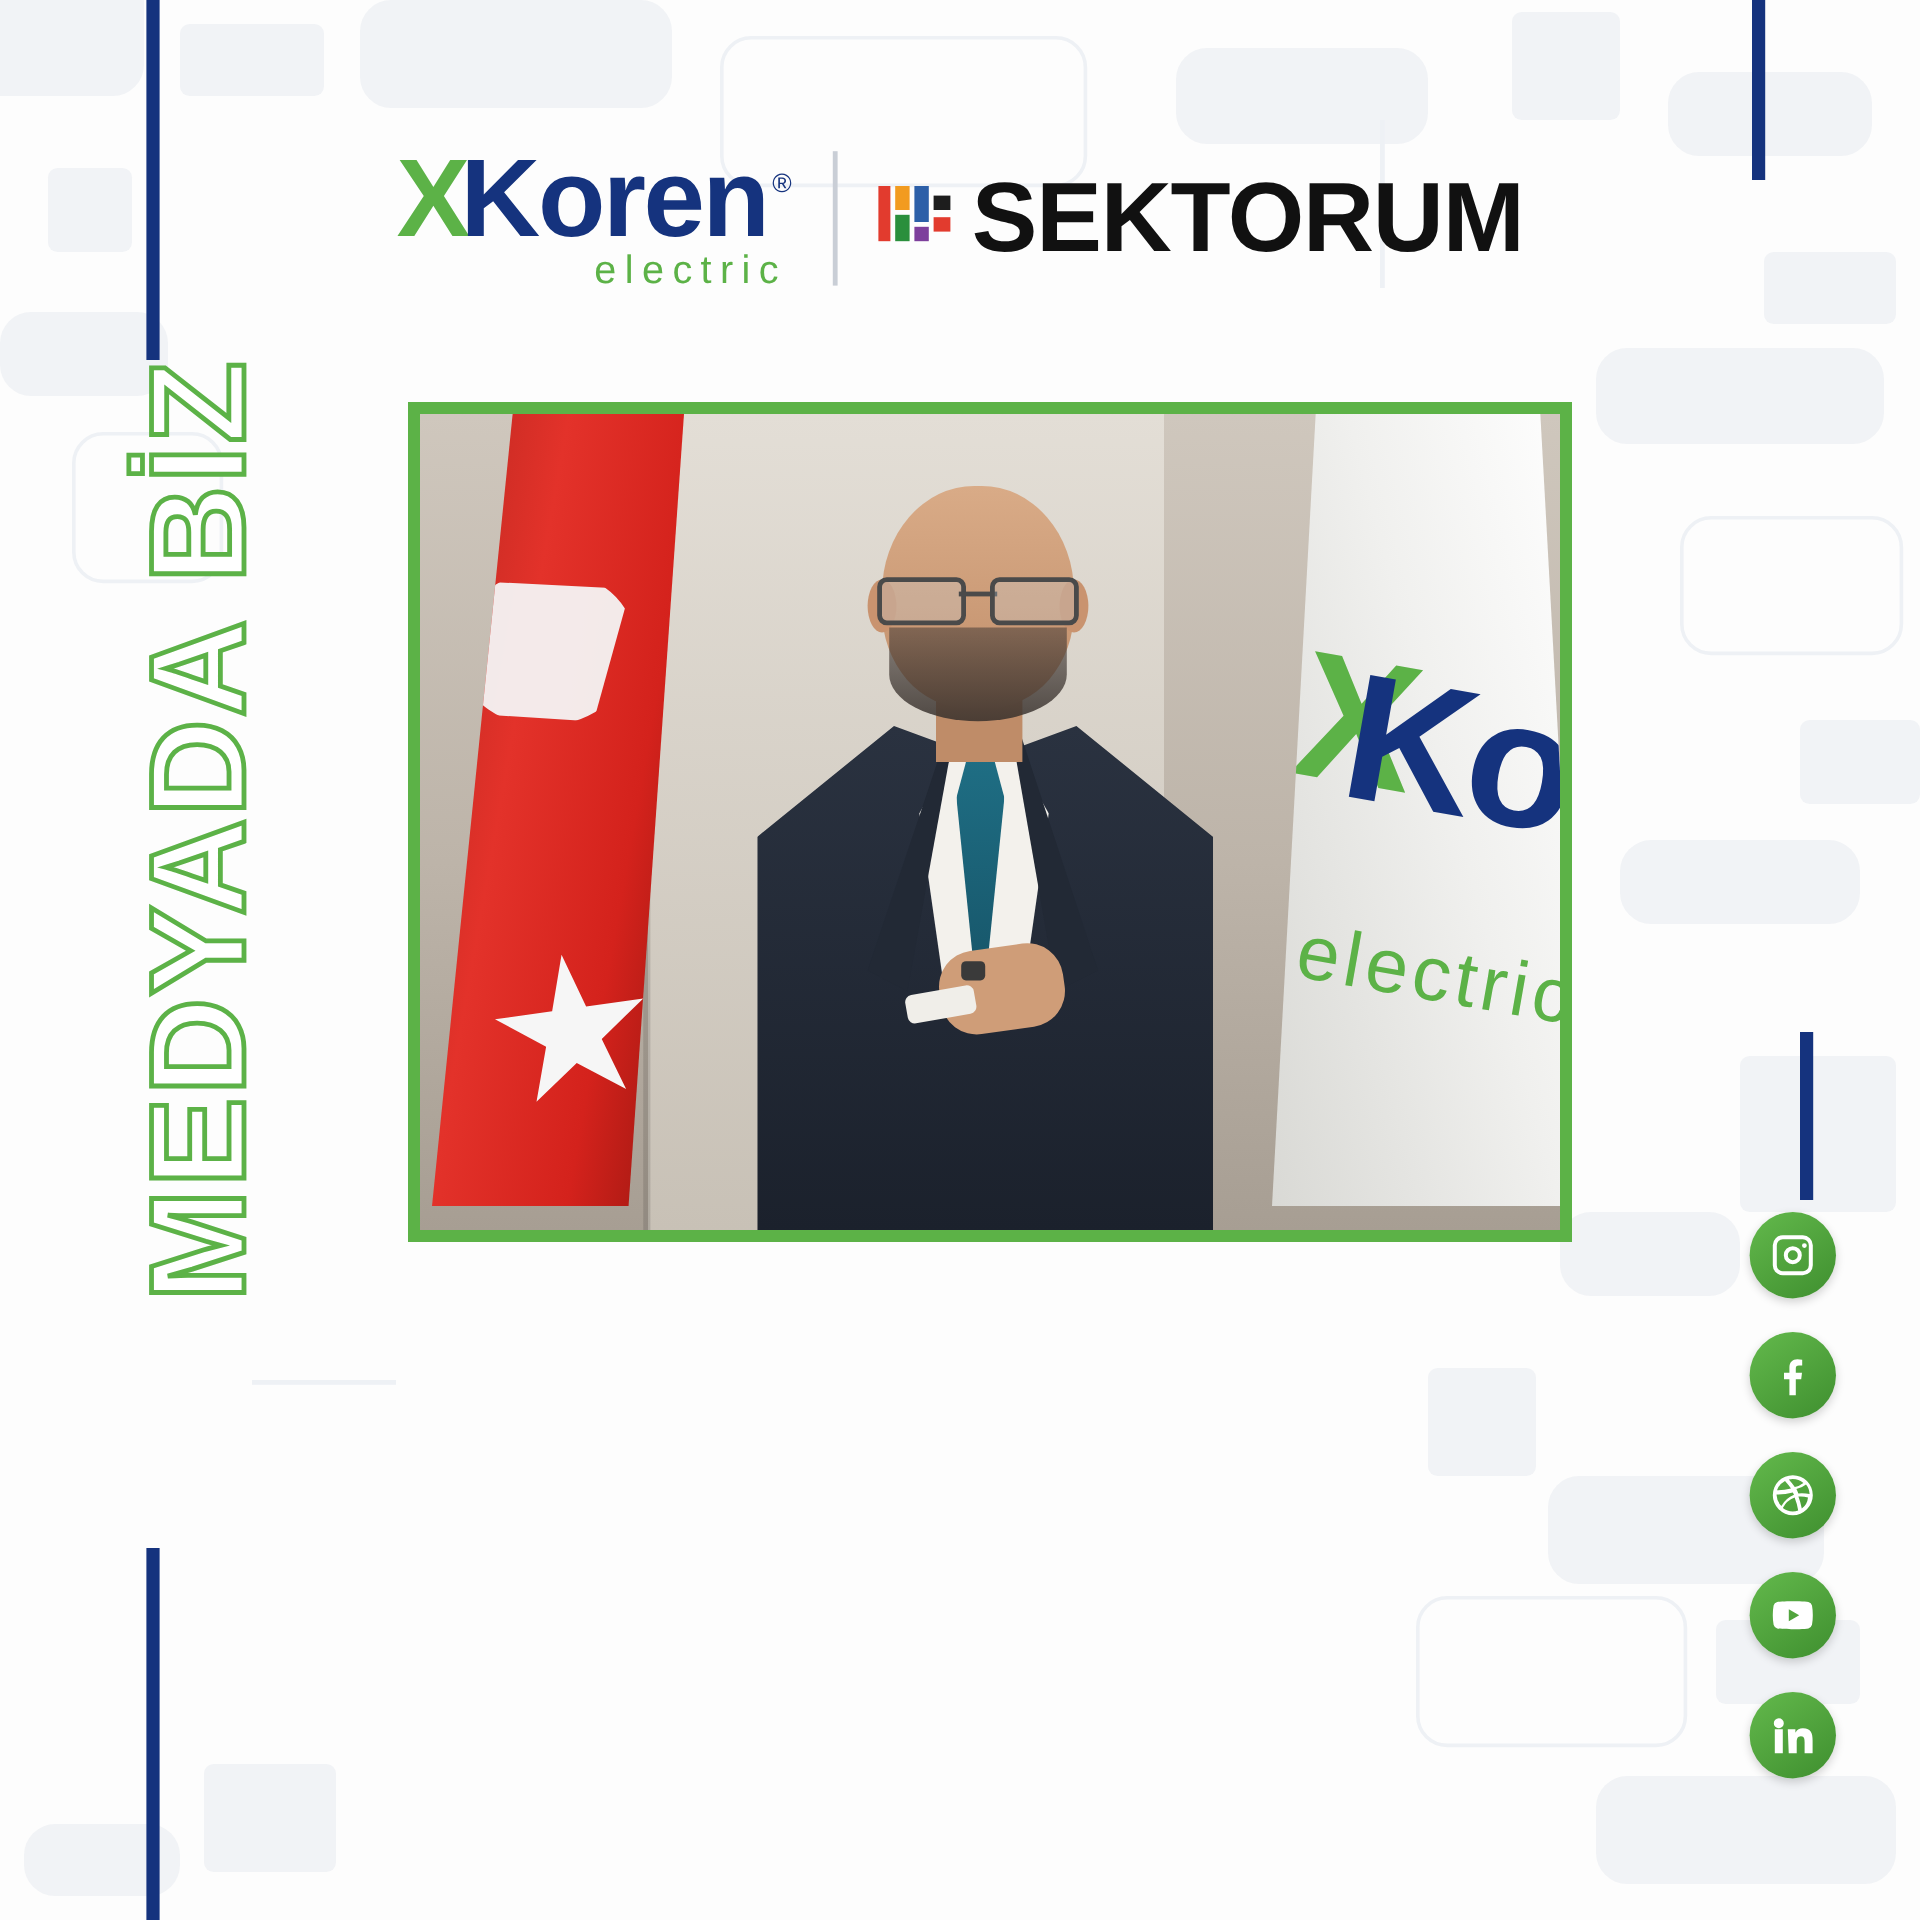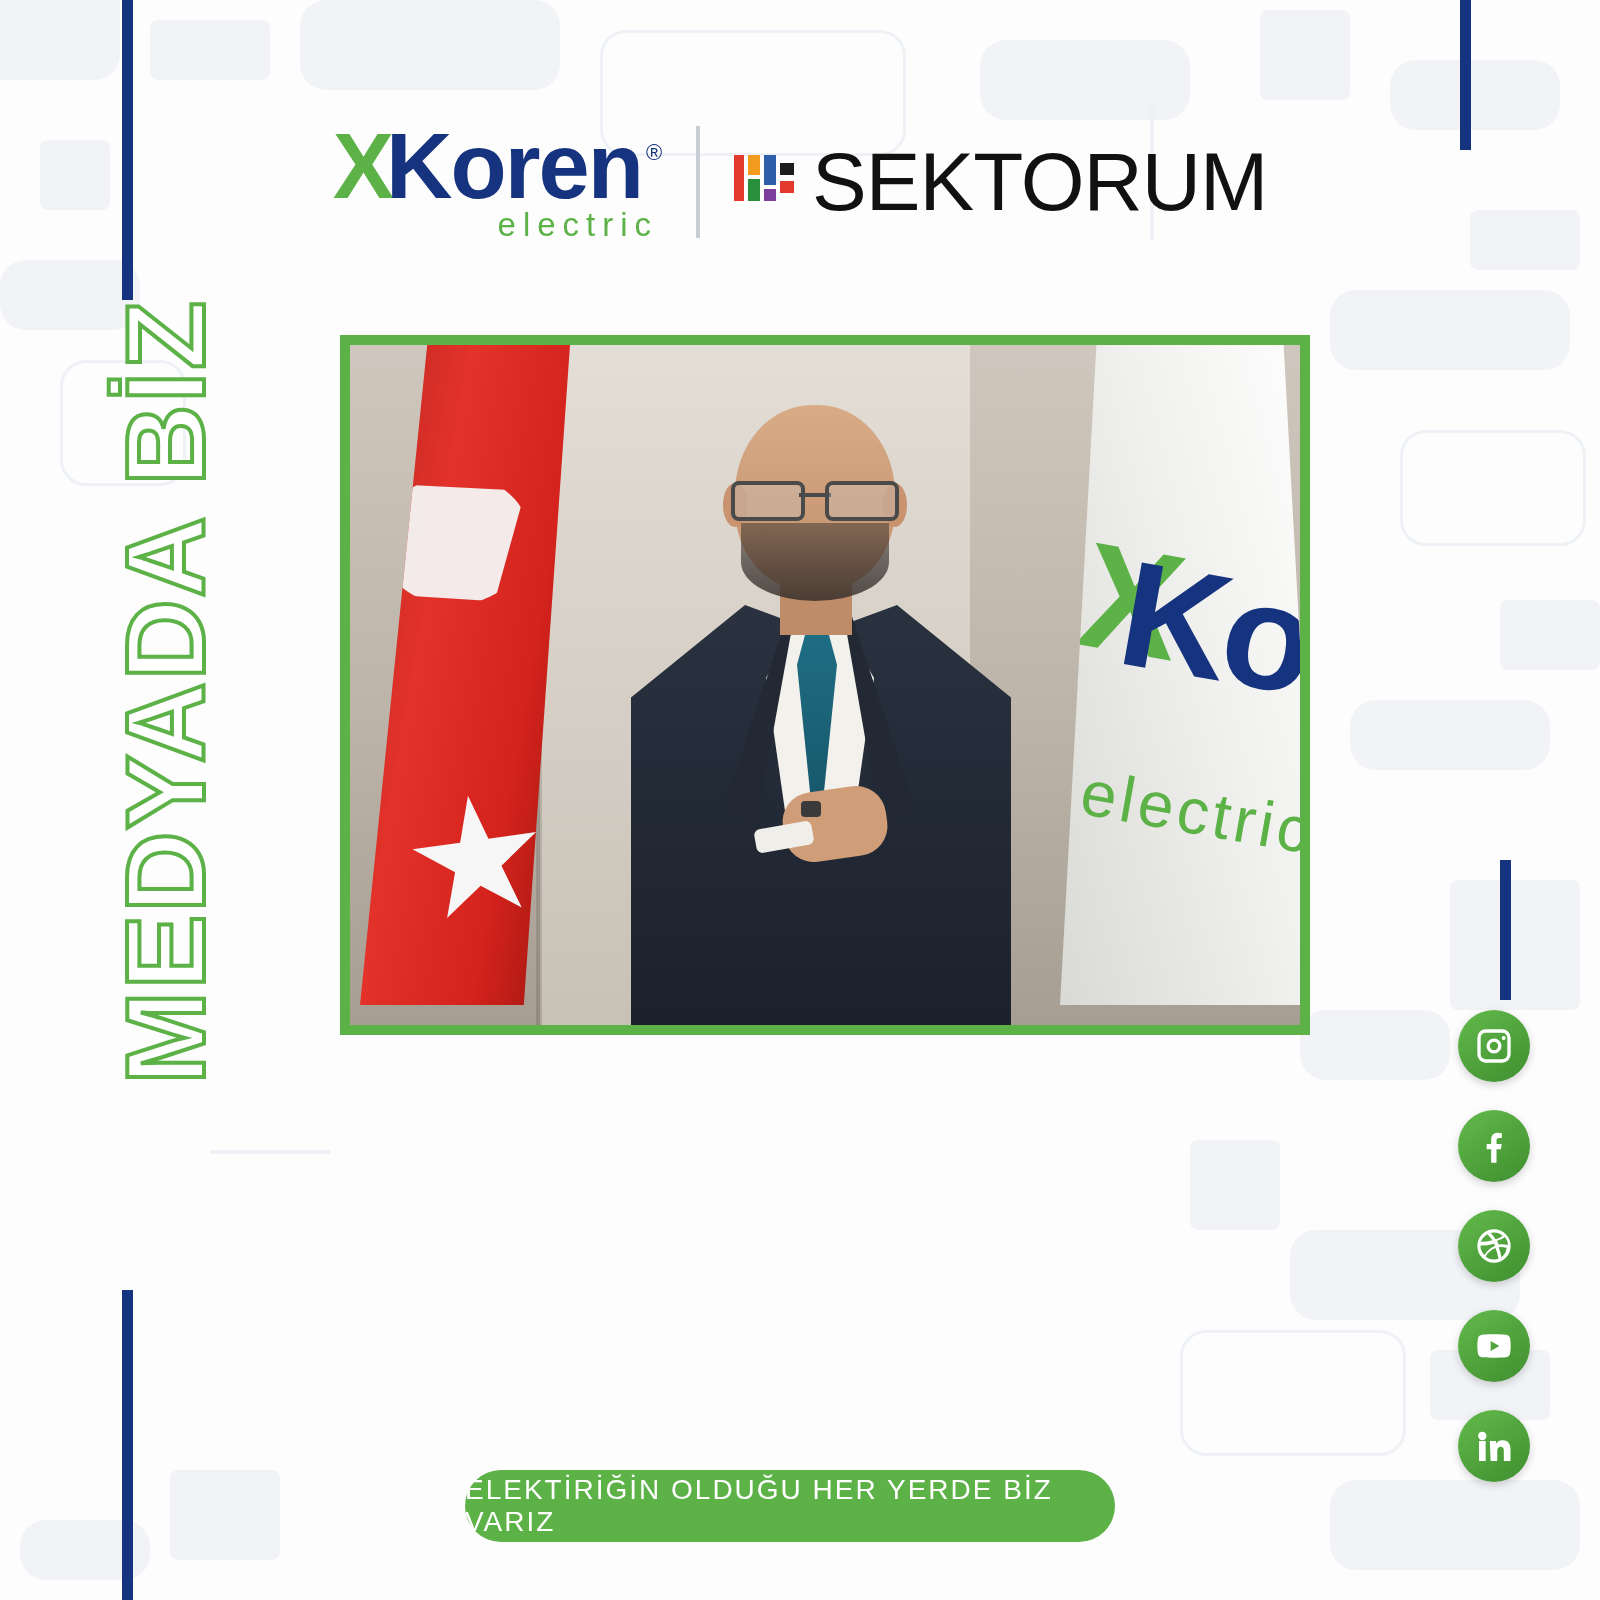--- a/index.html
+++ b/index.html
@@ -60,21 +60,21 @@
     align-self:flex-end;
     font-size:33px;color:#5cb247;letter-spacing:7px;
     margin-top:-6px;margin-right:4px;
     font-family:"Liberation Sans", sans-serif;
   }
   .divider{width:4px;height:112px;background:#c9ced6;}
   .sektorum{display:flex;align-items:center;gap:14px;}
   .sekt-mark{position:relative;width:64px;height:58px;}
   .sekt-mark i{position:absolute;display:block;}
   .sekt-word{
-    font-size:82px;font-weight:normal;color:#111111;
+    font-size:82px;font-weight:bold;color:#111111;
     letter-spacing:-1px;font-family:"Liberation Sans", sans-serif;
   }
 
   
   .photo-frame{
     position:absolute;left:340px;top:335px;width:950px;height:680px;
     border:10px solid #5cb247;background:#222;overflow:hidden;
   }
   .photo{position:absolute;inset:0;overflow:hidden;}
   .wall{position:absolute;inset:0;background:linear-gradient(180deg,#cfc7bd 0%,#bdb4a9 55%,#a79e93 100%);}
@@ -264,45 +264,42 @@
             <div class="lens r"></div>
         </div>
         <div class="hand"></div>
         <div class="ring"></div>
         <div class="cuff"></div>
       </div>
     </div>
   </div>
 
 
-  <div class="pill">
-    <span>ELEKTİRİĞİN OLDUĞU HER YERDE BİZ VARIZ</span>
+
+  <div class="socials">
+    <div class="sicon">
+      <svg viewBox="0 0 24 24">
+          <path d="M7 2h10a5 5 0 0 1 5 5v10a5 5 0 0 1-5 5H7a5 5 0 0 1-5-5V7a5 5 0 0 1 5-5zm0 2a3 3 0 0 0-3 3v10a3 3 0 0 0 3 3h10a3 3 0 0 0 3-3V7a3 3 0 0 0-3-3H7zm5 3.5A4.5 4.5 0 1 1 7.5 12 4.5 4.5 0 0 1 12 7.5zm0 2A2.5 2.5 0 1 0 14.5 12 2.5 2.5 0 0 0 12 9.5zM17.8 6a1.2 1.2 0 1 1-1.2 1.2A1.2 1.2 0 0 1 17.8 6z"></path>
+        </svg>
+    </div>
+    <div class="sicon">
+      <svg viewBox="0 0 24 24">
+          <path d="M13.5 22v-8h2.7l.4-3.2h-3.1V8.7c0-.9.3-1.5 1.6-1.5h1.6V4.3A22 22 0 0 0 14.3 4c-2.4 0-4 1.5-4 4.2v2.6H7.6V14h2.7v8z"></path>
+        </svg>
+    </div>
+    <div class="sicon">
+      <svg viewBox="0 0 24 24">
+          <path d="M12 2a10 10 0 1 0 10 10A10 10 0 0 0 12 2zm6.6 4.6a8 8 0 0 1 1.8 4.8 19.6 19.6 0 0 0-5.6-.3 30 30 0 0 0-1-2.2 12 12 0 0 0 4.8-2.3zM12 3.9a8 8 0 0 1 5.3 2 10.2 10.2 0 0 1-4.3 2A41 41 0 0 0 10 4.2 8 8 0 0 1 12 3.9zM8.1 4.9a47 47 0 0 1 3 3.7 27 27 0 0 1-7 .9A8.1 8.1 0 0 1 8.1 4.9zM3.9 12v-.3a29 29 0 0 0 8.1-1.1l.6 1.2a12.6 12.6 0 0 0-6.3 5.6A8 8 0 0 1 3.9 12zm8.1 8.1a8 8 0 0 1-5-1.7 10.9 10.9 0 0 1 5.9-5.2 33 33 0 0 1 1.8 6.4 8 8 0 0 1-2.7.5zm4.5-1.4a35 35 0 0 0-1.7-6 14.8 14.8 0 0 1 4.8.4 8 8 0 0 1-3.1 5.6z"></path>
+        </svg>
+    </div>
+    <div class="sicon">
+      <svg viewBox="0 0 24 24">
+          <path d="M21.6 7.2a2.5 2.5 0 0 0-1.8-1.8C18.2 5 12 5 12 5s-6.2 0-7.8.4A2.5 2.5 0 0 0 2.4 7.2 26 26 0 0 0 2 12a26 26 0 0 0 .4 4.8 2.5 2.5 0 0 0 1.8 1.8C5.8 19 12 19 12 19s6.2 0 7.8-.4a2.5 2.5 0 0 0 1.8-1.8A26 26 0 0 0 22 12a26 26 0 0 0-.4-4.8zM10 15V9l5.2 3z"></path>
+        </svg>
+    </div>
+    <div class="sicon">
+      <svg viewBox="0 0 24 24">
+          <path d="M4.98 3.5A2.5 2.5 0 1 1 2.5 6a2.5 2.5 0 0 1 2.48-2.5zM3 8.98h4V21H3zM9.5 8.98h3.8v1.64h.06a4.2 4.2 0 0 1 3.77-2.07c4 0 4.77 2.64 4.77 6.07V21h-4v-5.5c0-1.31 0-3-1.83-3s-2.11 1.43-2.11 2.9V21h-4z"></path>
+        </svg>
+    </div>
   </div>
 
-  <div class="socials">
-    <div class="sicon">
-      <svg viewBox="0 0 24 24">
-          <path d="M7 2h10a5 5 0 0 1 5 5v10a5 5 0 0 1-5 5H7a5 5 0 0 1-5-5V7a5 5 0 0 1 5-5zm0 2a3 3 0 0 0-3 3v10a3 3 0 0 0 3 3h10a3 3 0 0 0 3-3V7a3 3 0 0 0-3-3H7zm5 3.5A4.5 4.5 0 1 1 7.5 12 4.5 4.5 0 0 1 12 7.5zm0 2A2.5 2.5 0 1 0 14.5 12 2.5 2.5 0 0 0 12 9.5zM17.8 6a1.2 1.2 0 1 1-1.2 1.2A1.2 1.2 0 0 1 17.8 6z"></path>
-        </svg>
-    </div>
-    <div class="sicon">
-      <svg viewBox="0 0 24 24">
-          <path d="M13.5 22v-8h2.7l.4-3.2h-3.1V8.7c0-.9.3-1.5 1.6-1.5h1.6V4.3A22 22 0 0 0 14.3 4c-2.4 0-4 1.5-4 4.2v2.6H7.6V14h2.7v8z"></path>
-        </svg>
-    </div>
-    <div class="sicon">
-      <svg viewBox="0 0 24 24">
-          <path d="M12 2a10 10 0 1 0 10 10A10 10 0 0 0 12 2zm6.6 4.6a8 8 0 0 1 1.8 4.8 19.6 19.6 0 0 0-5.6-.3 30 30 0 0 0-1-2.2 12 12 0 0 0 4.8-2.3zM12 3.9a8 8 0 0 1 5.3 2 10.2 10.2 0 0 1-4.3 2A41 41 0 0 0 10 4.2 8 8 0 0 1 12 3.9zM8.1 4.9a47 47 0 0 1 3 3.7 27 27 0 0 1-7 .9A8.1 8.1 0 0 1 8.1 4.9zM3.9 12v-.3a29 29 0 0 0 8.1-1.1l.6 1.2a12.6 12.6 0 0 0-6.3 5.6A8 8 0 0 1 3.9 12zm8.1 8.1a8 8 0 0 1-5-1.7 10.9 10.9 0 0 1 5.9-5.2 33 33 0 0 1 1.8 6.4 8 8 0 0 1-2.7.5zm4.5-1.4a35 35 0 0 0-1.7-6 14.8 14.8 0 0 1 4.8.4 8 8 0 0 1-3.1 5.6z"></path>
-        </svg>
-    </div>
-    <div class="sicon">
-      <svg viewBox="0 0 24 24">
-          <path d="M21.6 7.2a2.5 2.5 0 0 0-1.8-1.8C18.2 5 12 5 12 5s-6.2 0-7.8.4A2.5 2.5 0 0 0 2.4 7.2 26 26 0 0 0 2 12a26 26 0 0 0 .4 4.8 2.5 2.5 0 0 0 1.8 1.8C5.8 19 12 19 12 19s6.2 0 7.8-.4a2.5 2.5 0 0 0 1.8-1.8A26 26 0 0 0 22 12a26 26 0 0 0-.4-4.8zM10 15V9l5.2 3z"></path>
-        </svg>
-    </div>
-    <div class="sicon">
-      <svg viewBox="0 0 24 24">
-          <path d="M4.98 3.5A2.5 2.5 0 1 1 2.5 6a2.5 2.5 0 0 1 2.48-2.5zM3 8.98h4V21H3zM9.5 8.98h3.8v1.64h.06a4.2 4.2 0 0 1 3.77-2.07c4 0 4.77 2.64 4.77 6.07V21h-4v-5.5c0-1.31 0-3-1.83-3s-2.11 1.43-2.11 2.9V21h-4z"></path>
-        </svg>
-    </div>
-  </div>
-
 </div>
 
 </body></html>

